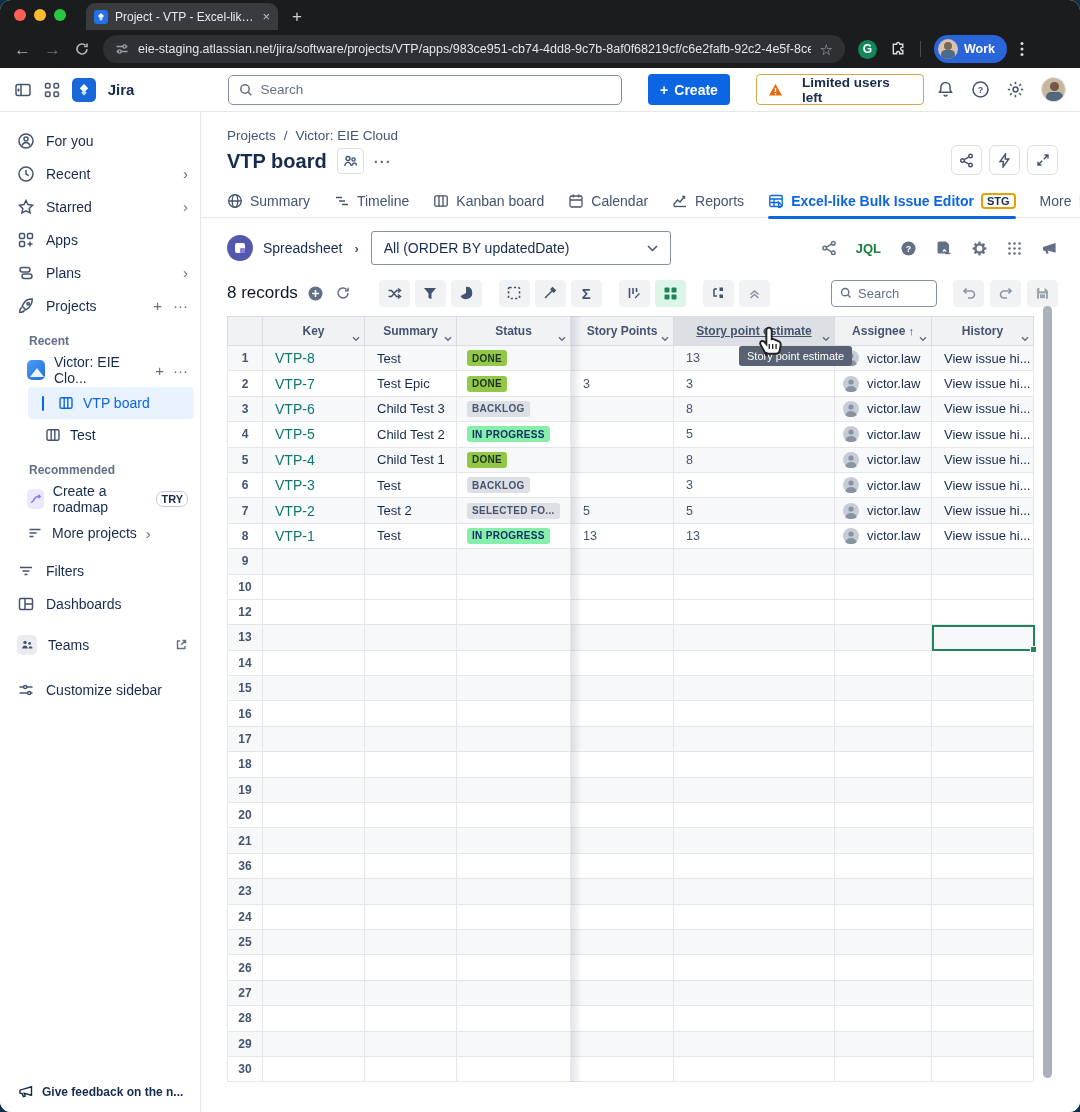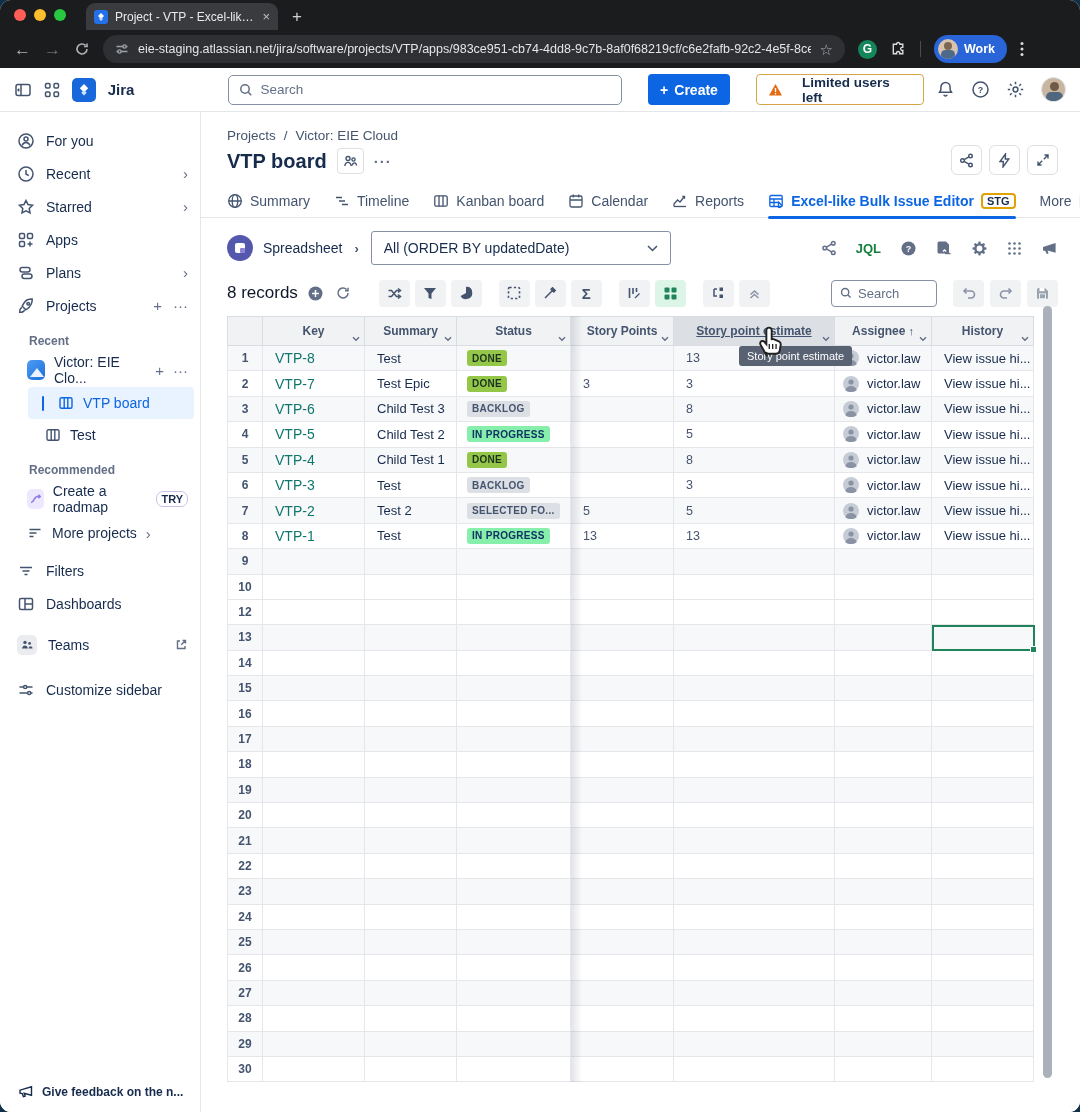--- a/index.html
+++ b/index.html
@@ -1085,21 +1085,21 @@
               <div class="cell c0">21</div>
               <div class="cell c1"></div>
               <div class="cell c2"></div>
               <div class="cell c3"></div>
               <div class="cell c4"></div>
               <div class="cell c5"></div>
               <div class="cell c6"></div>
               <div class="cell c7"></div>
             </div>
             <div class="grid-row">
-              <div class="cell c0">22</div>
+              <div class="cell c0">36</div>
               <div class="cell c1"></div>
               <div class="cell c2"></div>
               <div class="cell c3"></div>
               <div class="cell c4"></div>
               <div class="cell c5"></div>
               <div class="cell c6"></div>
               <div class="cell c7"></div>
             </div>
             <div class="grid-row odd">
               <div class="cell c0">23</div>

